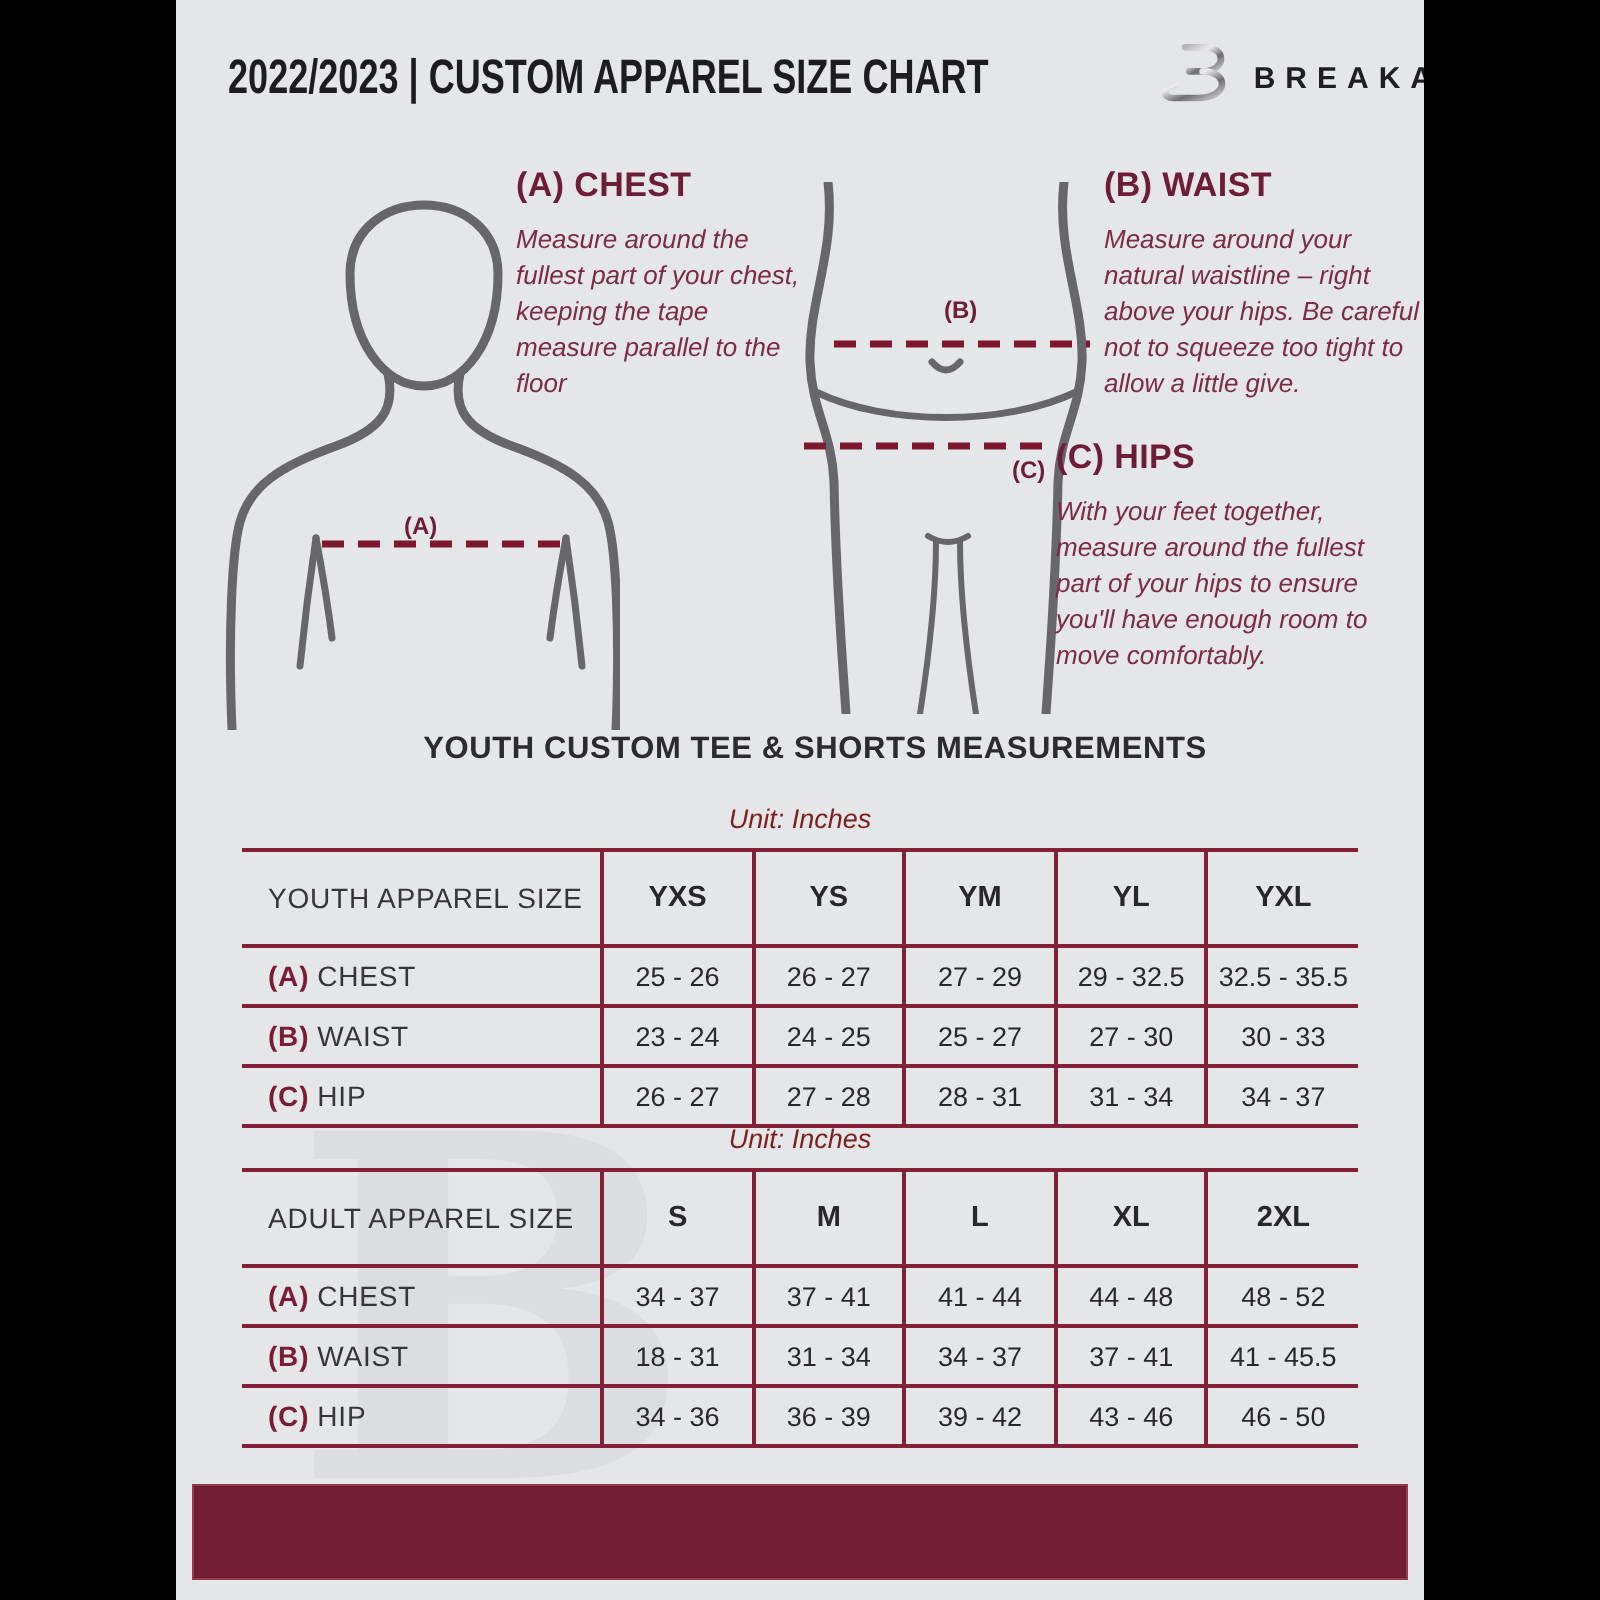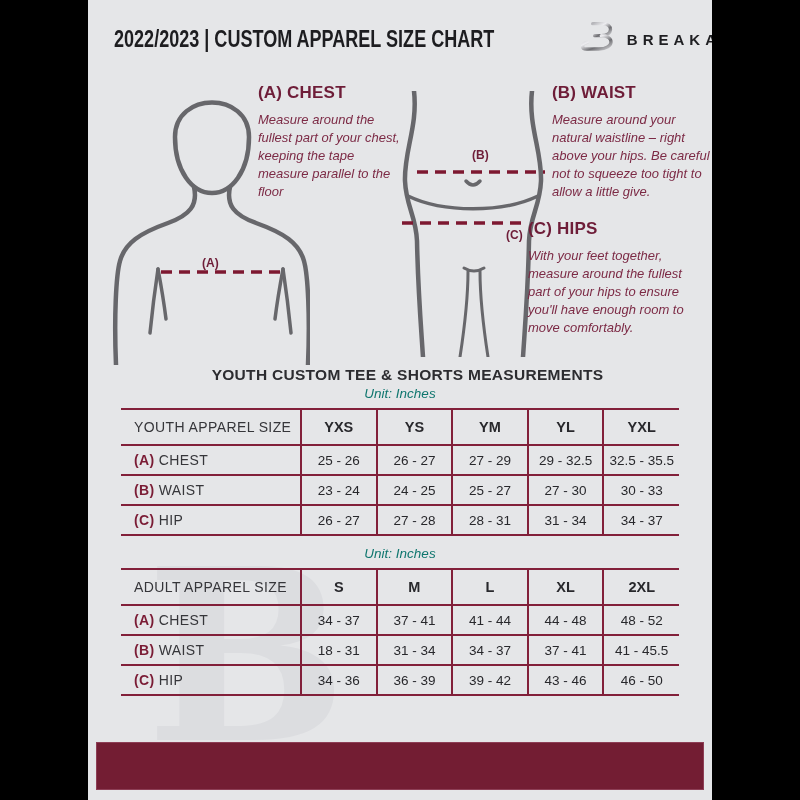--- a/index.html
+++ b/index.html
@@ -52,24 +52,24 @@
   .chest-block{left:170px;top:8px;width:146px;}
   .waist-block{left:464px;top:8px;width:158px;}
   .hips-block{left:440px;top:144px;width:162px;}
   .measure-heading{font-size:17px;font-weight:800;color:var(--maroon-dark);margin-bottom:8px;letter-spacing:.2px;}
   .measure-body{font-size:13px;font-style:italic;color:var(--maroon-text);line-height:1.38;}
   
   .tbl-section{left:0;width:624px;text-align:center;}
   .sec-youth{top:366px;}
   .sec-adult{top:544px;}
   .tbl-title{font-size:15.5px;font-weight:700;color:#2c2c30;letter-spacing:.3px;padding-left:15px;}
-  .tbl-unit{font-size:13.5px;font-style:italic;color:#0f766e;margin-top:2px;}
+  .tbl-unit{font-size:13.5px;font-style:italic;color:#7f1d1d;margin-top:18px;}
   table{width:558px;margin:7px auto 0;border-collapse:collapse;table-layout:fixed;background:transparent;}
   col.c-label{width:180px;}
-  thead th{height:36px;}
+  thead th{height:48px;}
   tbody td{height:30px;}
   tr{border-top:2px solid var(--maroon-line);}
   table{border-bottom:2px solid var(--maroon-line);}
   th:not(:first-child),td:not(:first-child){border-left:2px solid var(--maroon-line);}
   th.size-col{font-size:14.5px;font-weight:700;color:var(--ink);border-radius:10px;}
   td.val{font-size:13.5px;color:var(--ink);text-align:center;}
   .label-cell{text-align:left;padding-left:13px;font-size:14px;color:#36363a;letter-spacing:.4px;font-weight:400;}
   .label-cell .key{color:#7a1c35;font-weight:800;margin-right:4px;}
   
   .footer-bar{left:8px;top:742px;width:608px;height:48px;background:var(--maroon);

